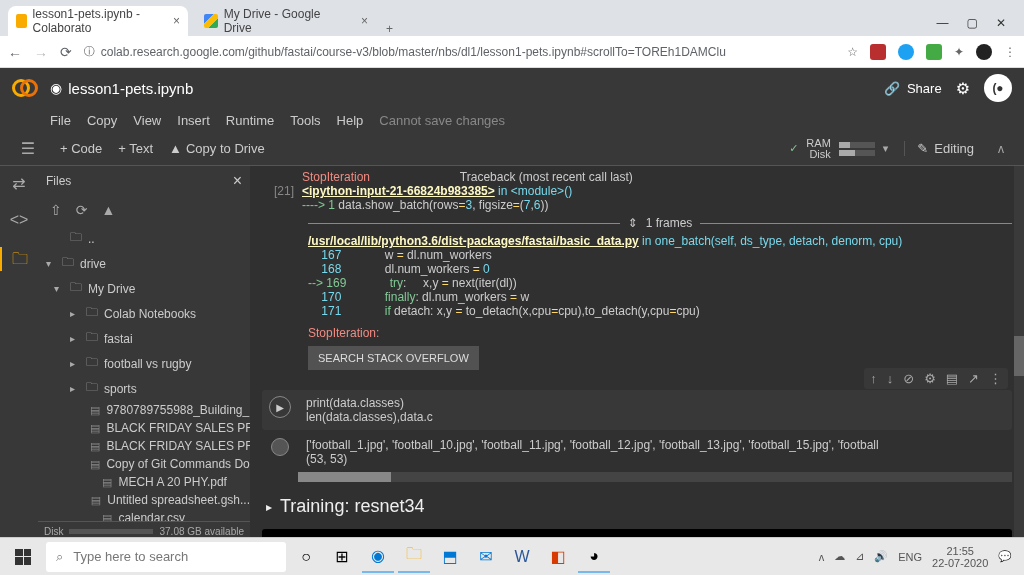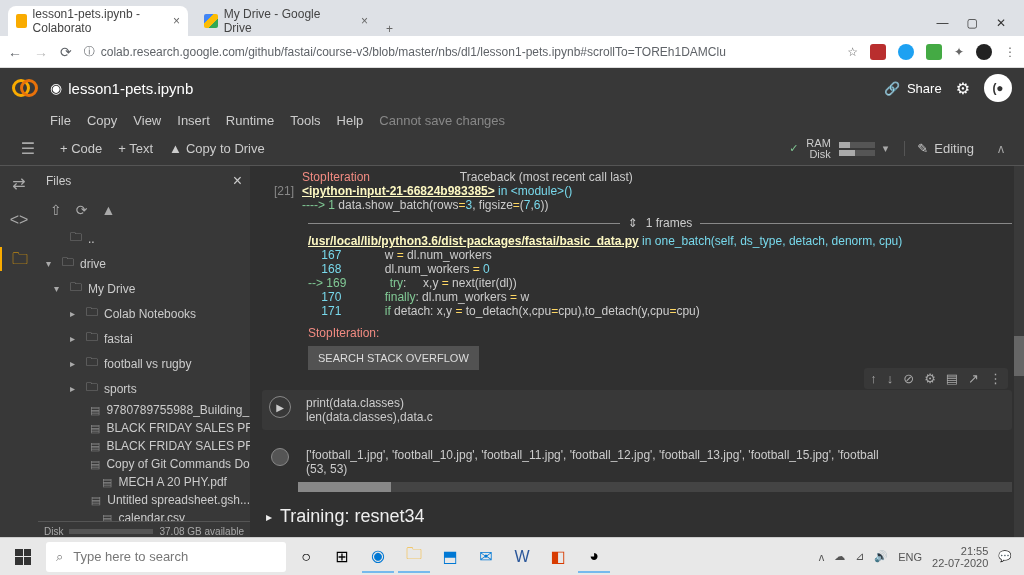--- a/index.html
+++ b/index.html
@@ -89,38 +89,38 @@
 .search-so-btn { background: #525252; color: #ddd; border: none; padding: 6px 10px; font-size: 11px; margin: 6px 0 0 46px; cursor: pointer; }
 
 .cell-divider { height: 12px; }
 
 .code-cell { margin: 0 12px; position: relative; }
 .cell-toolbar { position: absolute; top: -22px; right: 4px; display: flex; gap: 10px; color: #aaa; font-size: 13px; background: #383838; padding: 3px 6px; border-radius: 3px; }
 .code-input-row { display: flex; background: #383838; border-radius: 3px; }
 .play-btn { width: 36px; display: flex; align-items: flex-start; justify-content: center; padding-top: 6px; color: #ccc; }
 .play-circle { width: 22px; height: 22px; border: 1px solid #888; border-radius: 50%; display: flex; align-items: center; justify-content: center; font-size: 10px; }
 .code-text { flex: 1; font-family: Consolas, monospace; font-size: 12px; padding: 6px 8px; white-space: pre; }
-.cell-output { display: flex; margin-top: 14px; }
+.cell-output { display: flex; margin-top: 4px; }
 .out-gutter { width: 36px; display: flex; justify-content: center; padding-top: 4px; }
 .out-gutter .bracket { width: 18px; height: 18px; border: 1px solid #888; border-radius: 50%; background: #555; }
 .out-text { flex: 1; font-family: Consolas, monospace; font-size: 12px; padding: 4px 8px; white-space: pre; overflow-x: hidden; }
 .h-scrollbar { height: 10px; background: #444; margin: 2px 0 0 36px; position: relative; }
 .h-scrollbar::after { content: ''; position: absolute; left: 0; width: 13%; height: 100%; background: #888; }
 
 .section-header { display: flex; align-items: center; gap: 8px; padding: 14px 16px 8px 16px; font-size: 18px; color: #eee; }
 .section-arrow { font-size: 12px; }
 .hidden-cells { background: #000000; margin: 4px 12px; padding: 6px 10px; font-size: 16px; color: #aaa; font-style: italic; border-radius: 3px; text-align: center; }
 
 
 .taskbar { position: fixed; bottom: 0; left: 0; right: 0; height: 38px; background: #e8e8e8; border-top: 1px solid #ccc; display: flex; align-items: center; padding: 0 4px; gap: 4px; }
 .ws-input { display: flex; align-items: center; background: #fff; border-radius: 3px; padding: 0 10px; height: 30px; width: 240px; gap: 10px; color: #777; font-size: 13px; }
 .tb-icon { width: 32px; height: 32px; display: flex; align-items: center; justify-content: center; font-size: 16px; }
 .tb-icon.active { border-bottom: 2px solid #76b9ed; }
 .tb-right { margin-left: auto; display: flex; align-items: center; gap: 10px; font-size: 11px; color: #555; padding-right: 8px; }
-.tb-right .time { text-align: right; line-height: 12px; }
+.tb-right .time { text-align: center; line-height: 12px; }
 
 .start-btn { width: 38px; height: 38px; display: flex; align-items: center; justify-content: center; }
 .win-logo { width: 16px; height: 16px; display: grid; grid-template-columns: 1fr 1fr; gap: 1px; }
 .win-logo span { background: #333; }
 </style>
 </head>
 <body>
 
 <div class="browser-chrome">
   <div class="tab">

